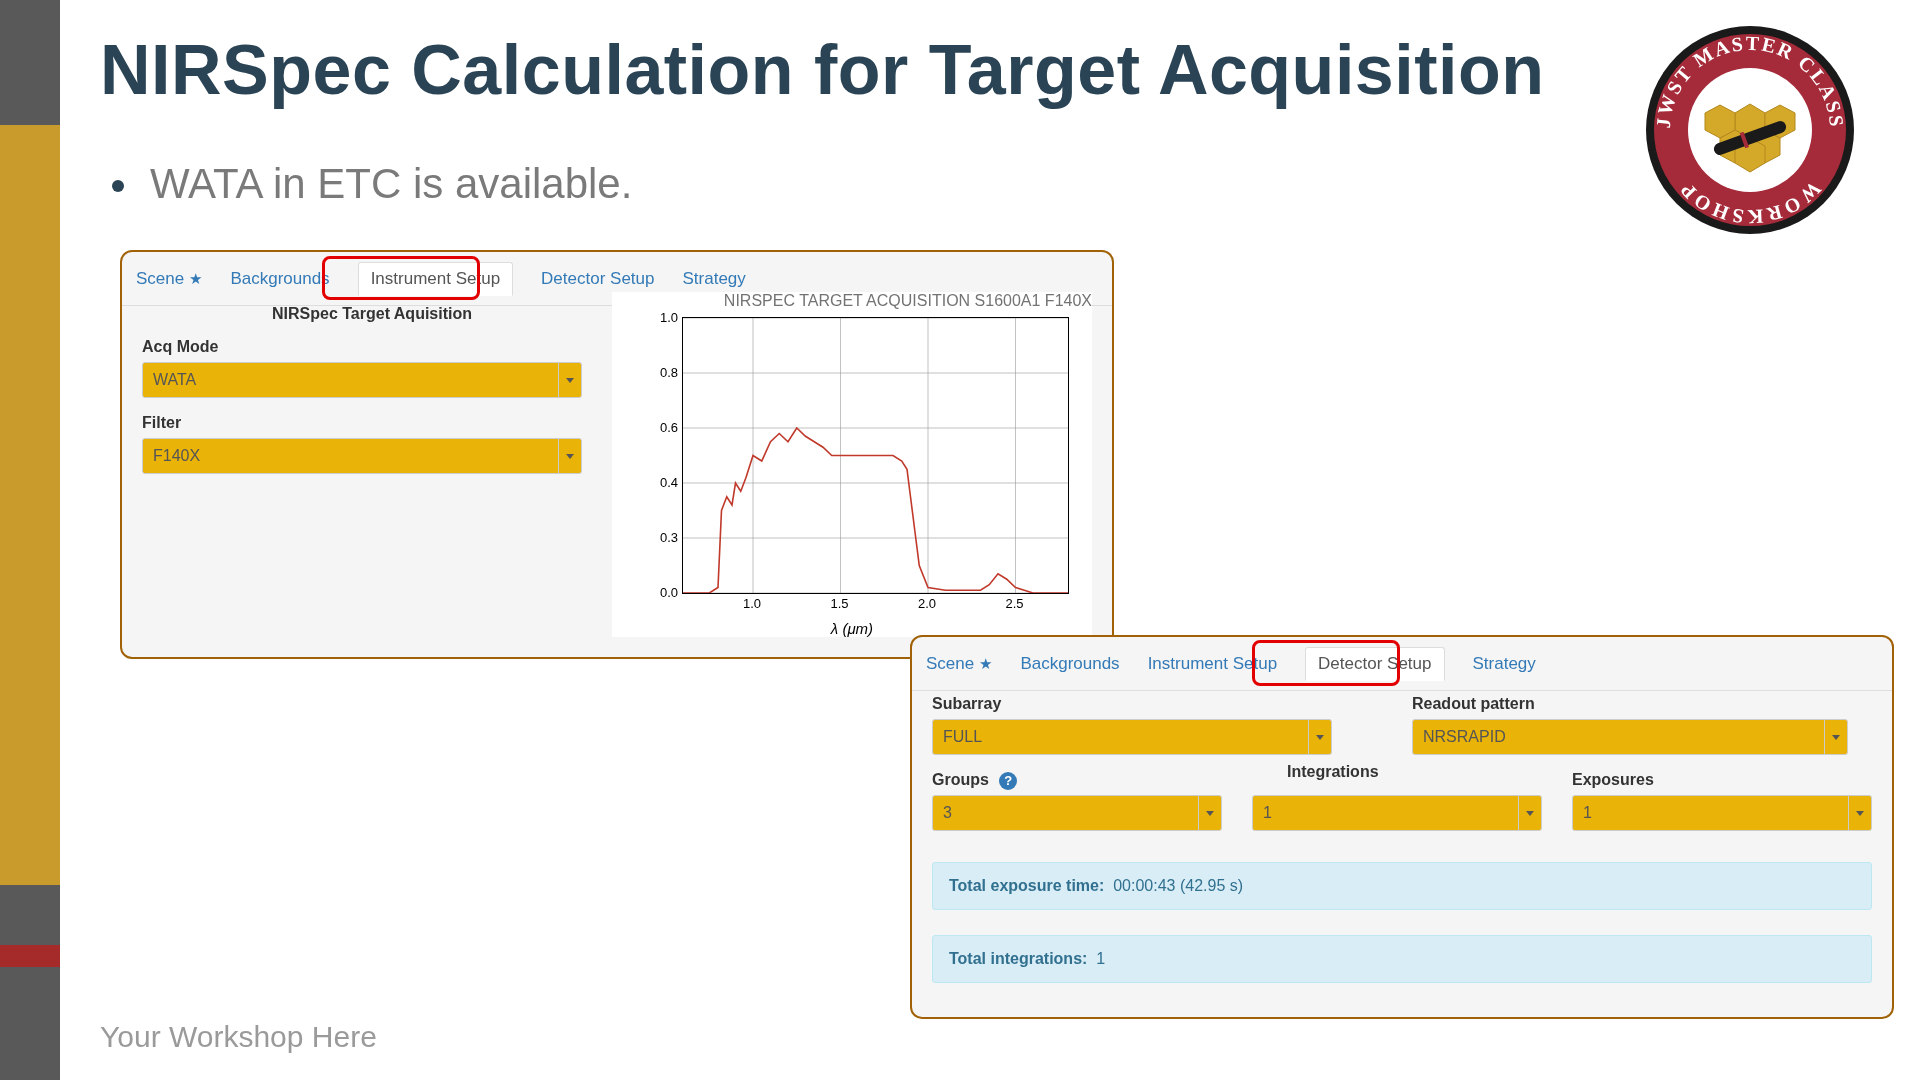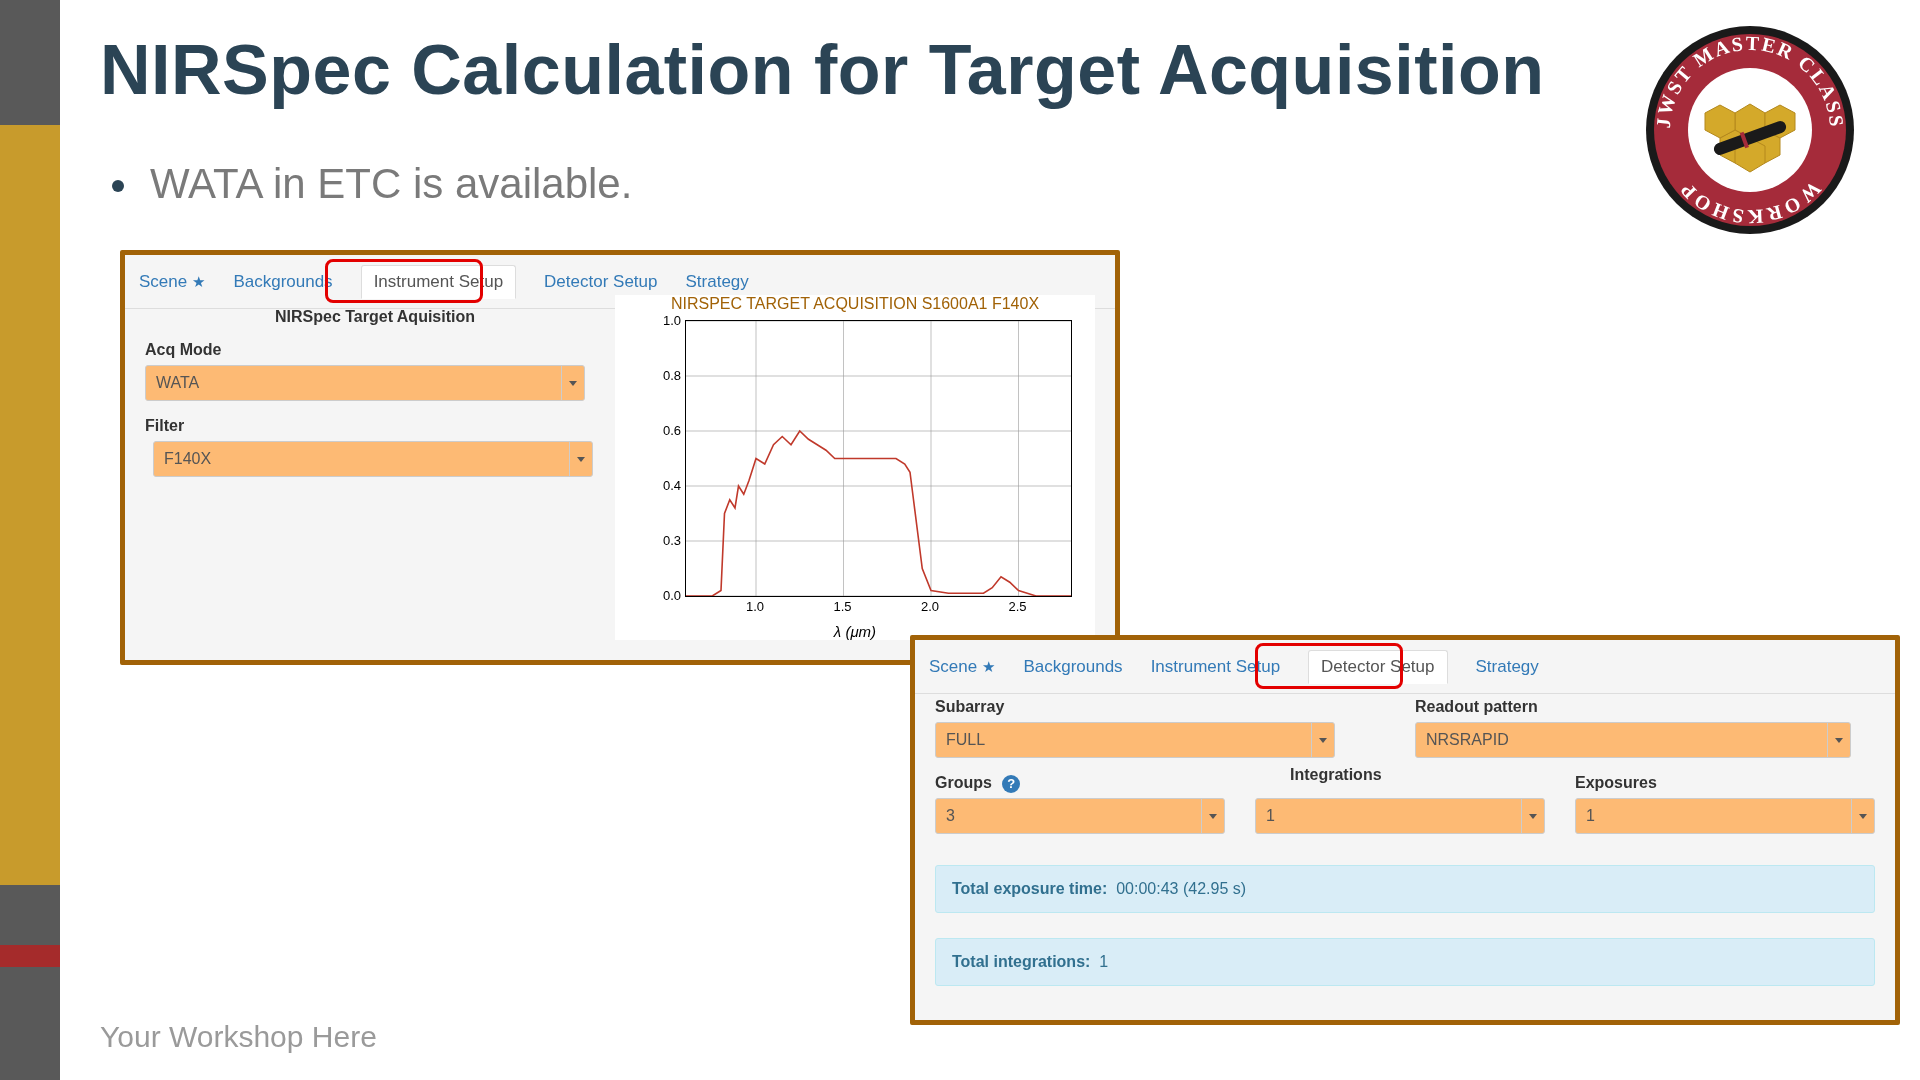--- a/index.html
+++ b/index.html
@@ -14,40 +14,40 @@
   
   .title { position:absolute; left:100px; top:30px; font-size:70px; color:#2b4455; font-weight:700; letter-spacing:0.5px; }
   
   .bullet-dot { position:absolute; left:112px; top:180px; width:12px; height:12px; border-radius:50%; background:#2b4455; }
   .bullet-text { position:absolute; left:150px; top:160px; font-size:42px; color:#7a7a7a; }
   
   .footer { position:absolute; left:100px; top:1020px; font-size:30px; color:#9a9a9a;text-align:right; }
   
   .badge { position:absolute; right:60px; top:20px; width:220px; height:220px; }
   
-  .panel { position:absolute; background:#f5f5f5; border:5px solid #a16207; border-radius:2px; }
+  .panel { position:absolute; background:#f5f5f5; border:2px solid #a16207; border-radius:12px; }
   .tabs { display:flex; align-items:center; border-bottom:1px solid #ddd; padding:10px 14px; gap:28px; font-size:17px; }
   .tab { color:#337ab7; cursor:pointer; white-space:nowrap; }
   .tab.active { background:#fff; border:1px solid #ddd; border-bottom:1px solid #fff; padding:6px 12px; margin-bottom:-1px; color:#555; border-radius:3px 3px 0 0; }
   .highlight-box { position:absolute; border:3px solid #e30000; border-radius:8px; pointer-events:none; }
   .star { color:#337ab7; font-size:15px; }
   
   .panel1 { left:120px; top:250px; width:990px; height:405px; }
   .p1-sub { position:absolute; left:150px; top:53px; font-weight:700; font-size:16px; color:#333; }
   .lbl { font-weight:700; font-size:16px; color:#333; }
   .p1-acq-lbl { position:absolute; left:20px; top:86px; }
   .p1-filter-lbl { position:absolute; left:20px; top:162px; }
-  .select-box { position:absolute; background:#fdba74; border:1px solid #ccc; border-radius:3px; height:36px; box-sizing:border-box; display:flex; align-items:center; padding:0 10px; font-size:16px; color:#555; }
+  .select-box { position:absolute; background:#eab308; border:1px solid #ccc; border-radius:3px; height:36px; box-sizing:border-box; display:flex; align-items:center; padding:0 10px; font-size:16px; color:#555; }
   .select-caret { position:absolute; right:0; top:0; bottom:0; width:22px; border-left:1px solid #ccc; display:flex; align-items:center; justify-content:center; }
   .select-caret::after { content:''; width:0; height:0; border-left:4px solid transparent; border-right:4px solid transparent; border-top:5px solid #555; }
   .p1-acq-sel { left:20px; top:110px; width:440px; }
-  .p1-filter-sel { left:20px; top:186px; width:440px;margin-left:8px; }
+  .p1-filter-sel { left:20px; top:186px; width:440px; }
   
   .chart-wrap { position:absolute; left:490px; top:40px; width:480px; height:345px; background:#fff; }
-  .chart-title { position:absolute; top:0; left:0; right:0; text-align:center; font-size:16px; color:#a16207; }
+  .chart-title { position:absolute; top:0; left:0; right:0; text-align:right; font-size:16px; color:#737373; }
   .ylabel { position:absolute; left:3px; top:50%; transform:translateY(-50%) rotate(-90deg); transform-origin:center; font-size:15px; color:#000; white-space:nowrap; }
   .xlabel { position:absolute; bottom:0; left:0; right:0; text-align:center; font-size:15px; color:#000; font-style:italic; }
   .plot-area { position:absolute; left:70px; top:25px; width:385px; height:275px; border:1px solid #000; background:#fff; }
   .plot-area svg { width:100%; height:100%; display:block; }
   .ytick { position:absolute; right:calc(100% - 66px); font-size:13px; color:#000; transform:translateY(-50%); }
   .xtick { position:absolute; top:304px; font-size:13px; color:#000; transform:translateX(-50%); }
   
   .panel2 { left:910px; top:635px; width:980px; height:380px; }
   .info-box { position:absolute; left:20px; right:20px; background:#d9edf7; color:#31708f; border:1px solid #bce8f1; border-radius:3px; padding:14px 16px; font-size:16px; }
   .info-strong { font-weight:700; }

